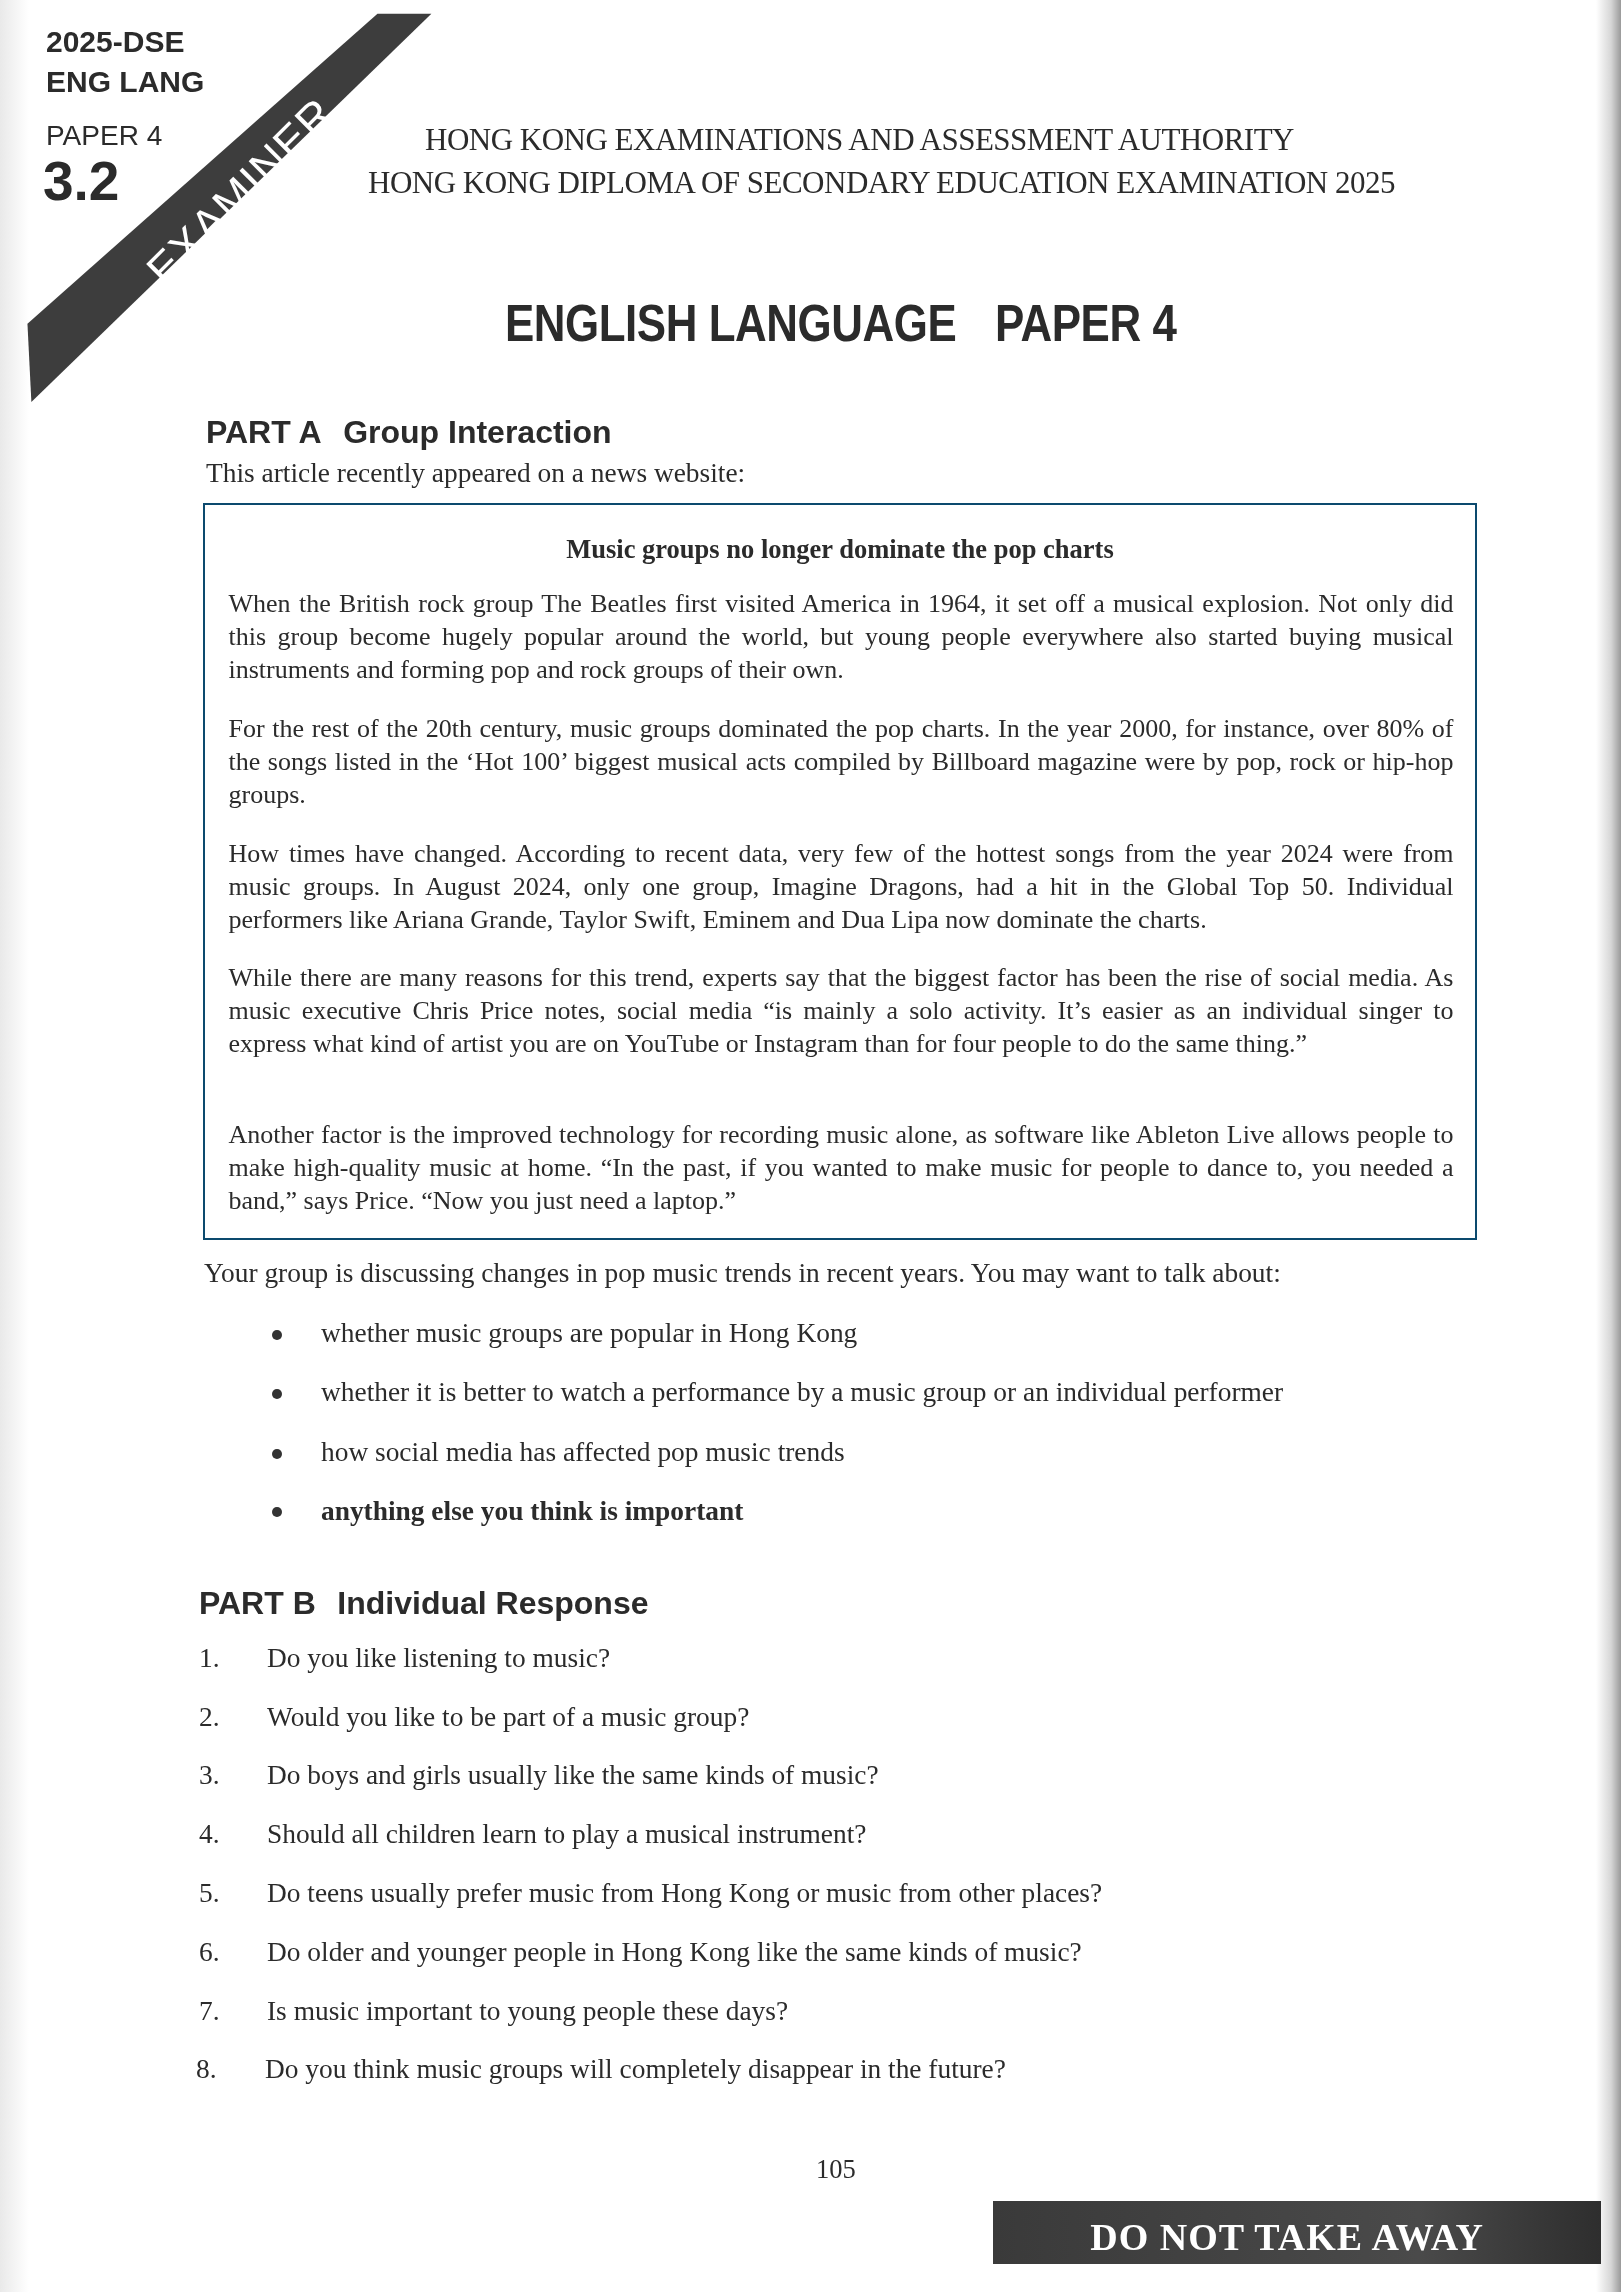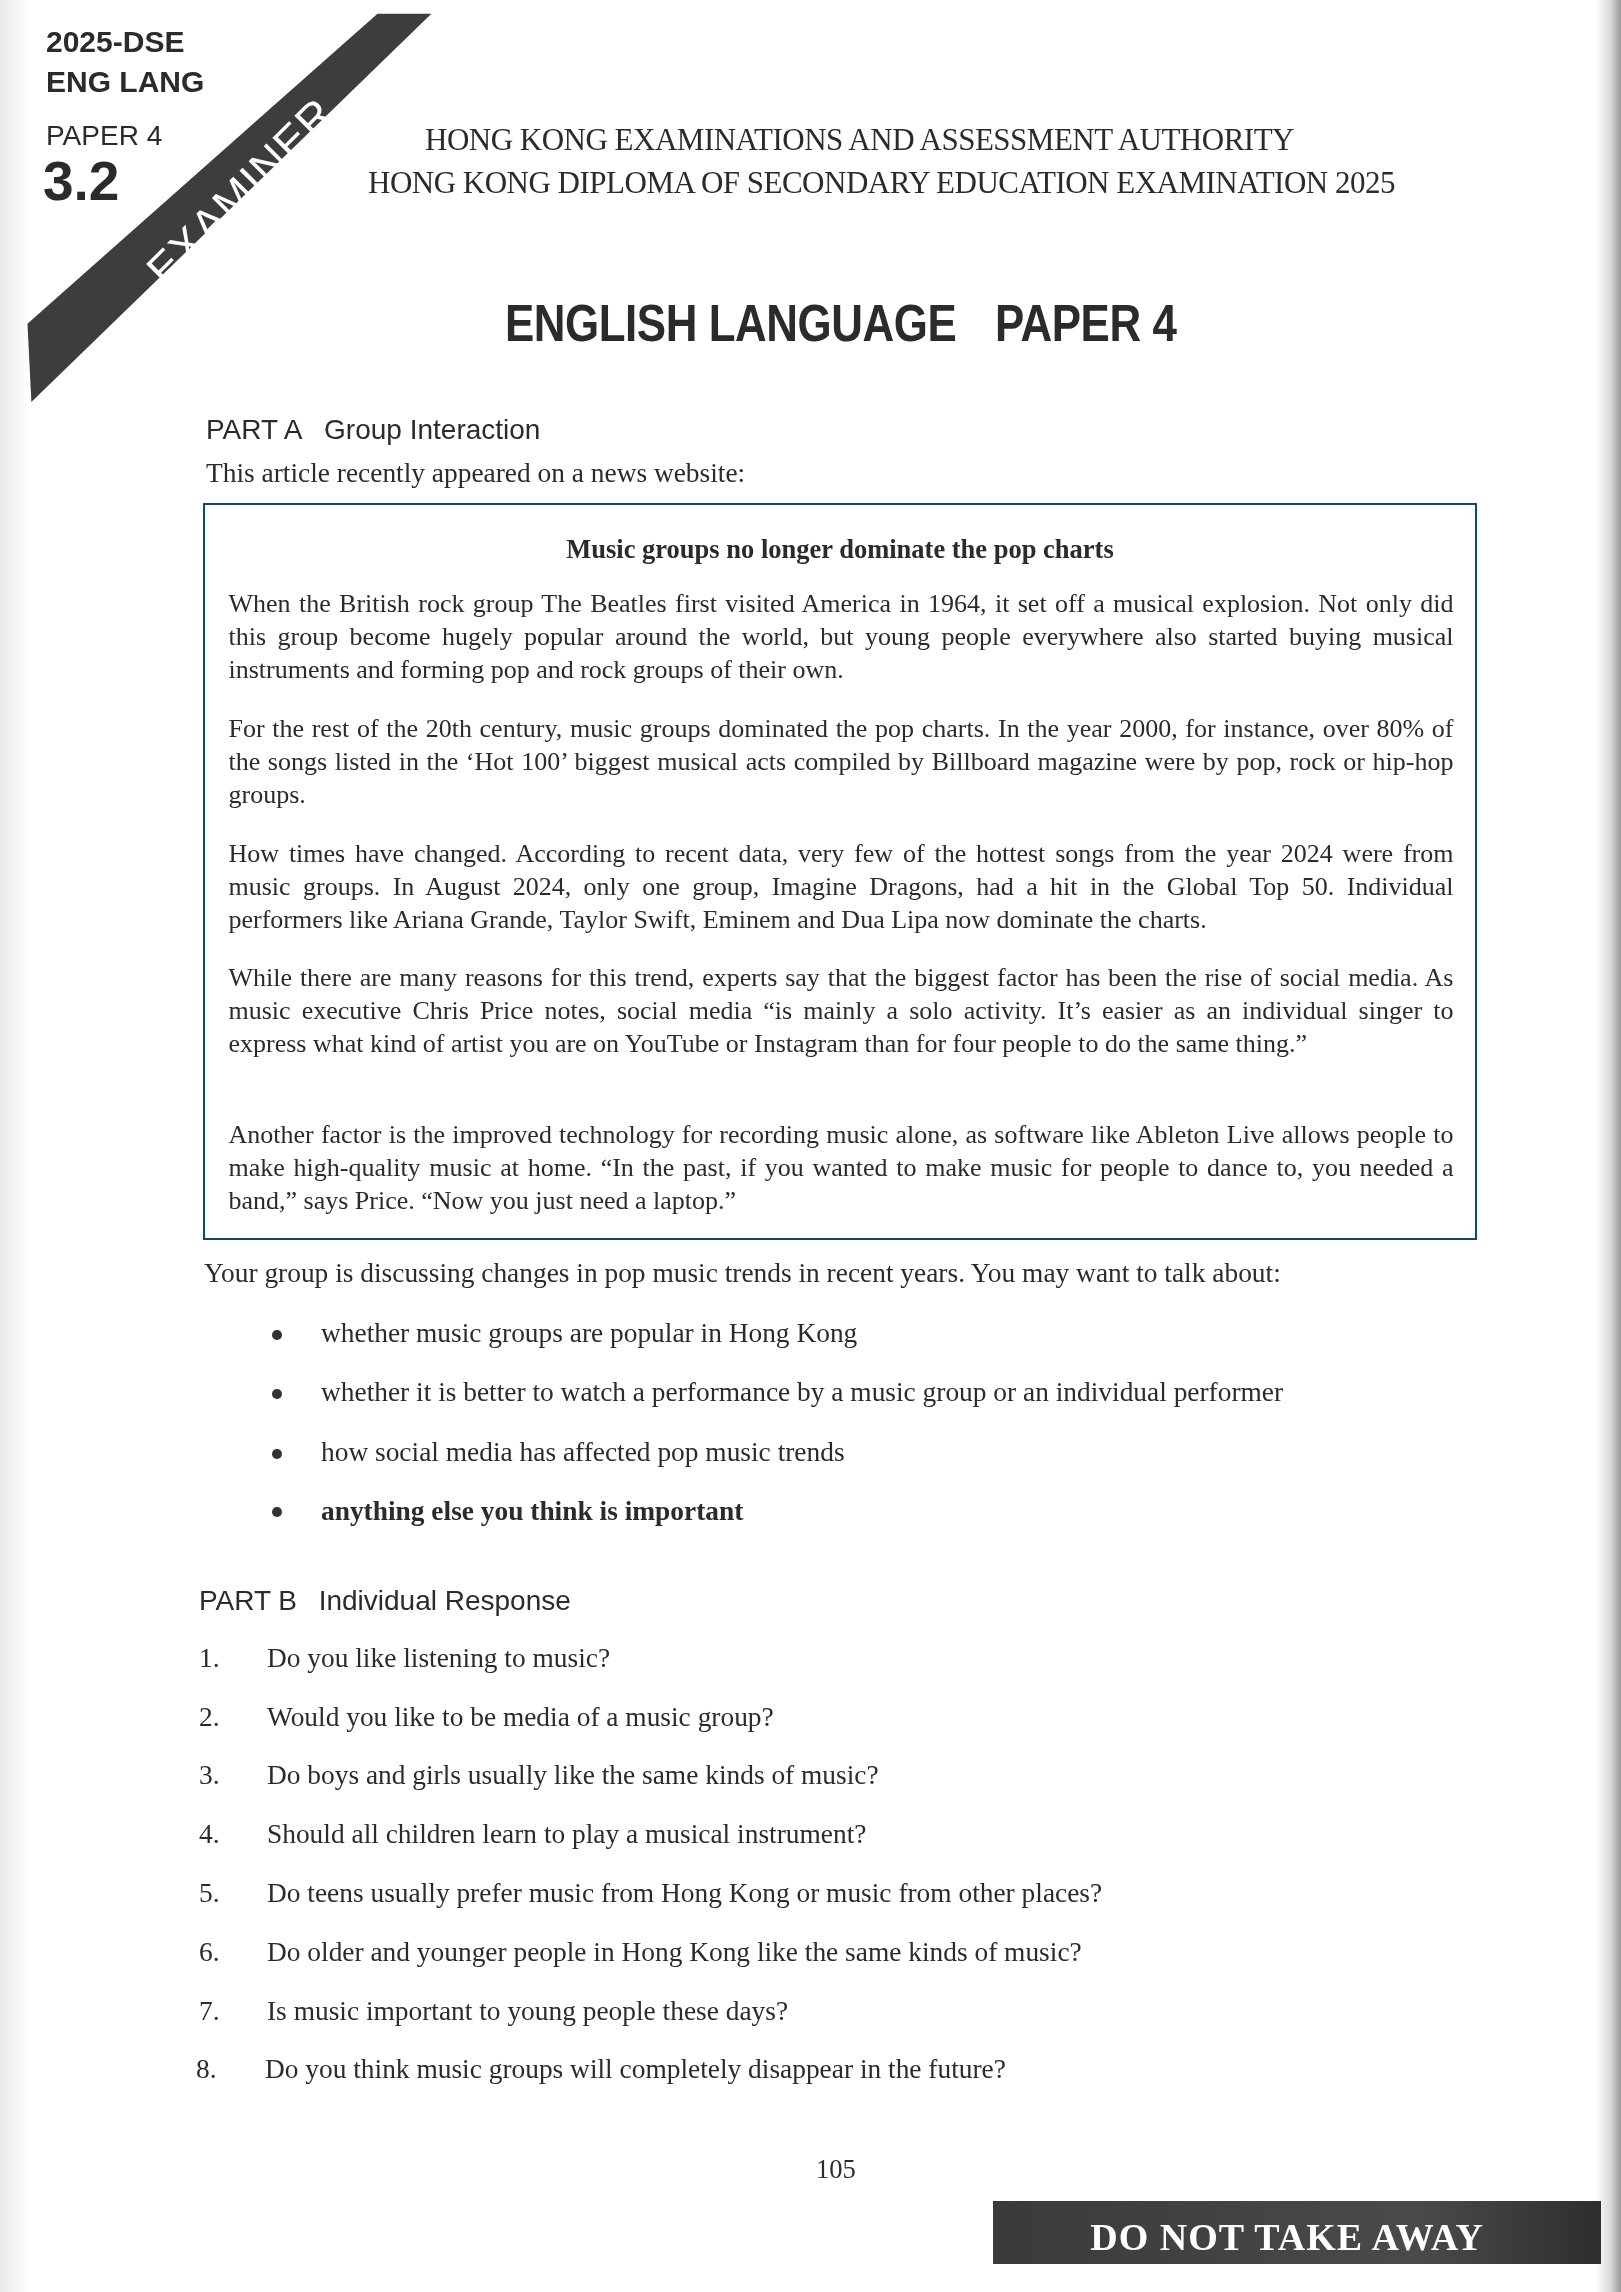--- a/index.html
+++ b/index.html
@@ -9,21 +9,21 @@
   .serif { font-family:"Liberation Serif", "DejaVu Serif", serif; }
   .page-shade { left:0; top:0; width:29px; height:2293px; background:linear-gradient(to right,#e9e9e9,#ffffff); }
   .right-edge { right:0; top:0; width:25.5px; height:2293px; background:linear-gradient(to right,#ffffff,#d6d6d6 60%,#9a9a9a); }
 
   .code-line { font-weight:bold; font-size:30px; left:46px; line-height:1; }
   .paper-line { font-size:28px; left:46px; }
   .code-num { font-weight:bold; font-size:55px; left:43px; }
 
   .authority { font-size:31px; width:1621px; left:0; text-align:center; letter-spacing:-0.5px;font-family:Liberation Serif, serif; }
   .main-title { font-size:51px; font-weight:bold; transform:scaleX(0.86); transform-origin:left top; letter-spacing:-0.5px; }
-  .part-head { font-size:28px; font-weight:normal; }
+  .part-head { font-size:32px; font-weight:bold; }
   .intro { font-size:27.4px; }
 
   .article { left:203px; top:503px; width:1274px; height:737px; border:2px solid #0c4a6e; box-sizing:border-box; }
   .article-title { position:absolute; left:0; width:100%; top:29px; text-align:center; font-size:26.5px; font-weight:bold; }
   .para { position:absolute; left:23.5px; width:1225px; font-size:26px; line-height:33px; text-align:justify; }
 
   .bullet-dot { width:9.8px; height:9.8px; border-radius:50%; background:#333; }
   .bullet-text { font-size:27.4px; }
   .q-num { font-size:27.4px; }
   .q-text { font-size:27.4px; }
@@ -80,21 +80,21 @@
 <div class="abs bullet-dot" style="left:272px;top:1507px;"></div>
 <div class="abs serif bullet-text" style="left:321px;top:1496px;font-weight:bold;">anything else you think is important</div>
 
 <div class="abs sans part-head" style="left:199px;top:1585px;">
   <span>PART B</span><span style="display:inline-block;width:21.6px;"></span><span>Individual Response</span>
 </div>
 
 <div class="abs serif q-num" style="left:199px;top:1643px;">1.</div>
 <div class="abs serif q-text" style="left:267px;top:1643px;">Do you like listening to music?</div>
 <div class="abs serif q-num" style="left:199px;top:1702px;">2.</div>
-<div class="abs serif q-text" style="left:267px;top:1702px;">Would you like to be media of a music group?</div>
+<div class="abs serif q-text" style="left:267px;top:1702px;">Would you like to be part of a music group?</div>
 <div class="abs serif q-num" style="left:199px;top:1760px;">3.</div>
 <div class="abs serif q-text" style="left:267px;top:1760px;">Do boys and girls usually like the same kinds of music?</div>
 <div class="abs serif q-num" style="left:199px;top:1819px;">4.</div>
 <div class="abs serif q-text" style="left:267px;top:1819px;">Should all children learn to play a musical instrument?</div>
 <div class="abs serif q-num" style="left:199px;top:1878px;">5.</div>
 <div class="abs serif q-text" style="left:267px;top:1878px;">Do teens usually prefer music from Hong Kong or music from other places?</div>
 <div class="abs serif q-num" style="left:199px;top:1937px;">6.</div>
 <div class="abs serif q-text" style="left:267px;top:1937px;">Do older and younger people in Hong Kong like the same kinds of music?</div>
 <div class="abs serif q-num" style="left:199px;top:1996px;">7.</div>
 <div class="abs serif q-text" style="left:267px;top:1996px;">Is music important to young people these days?</div>

